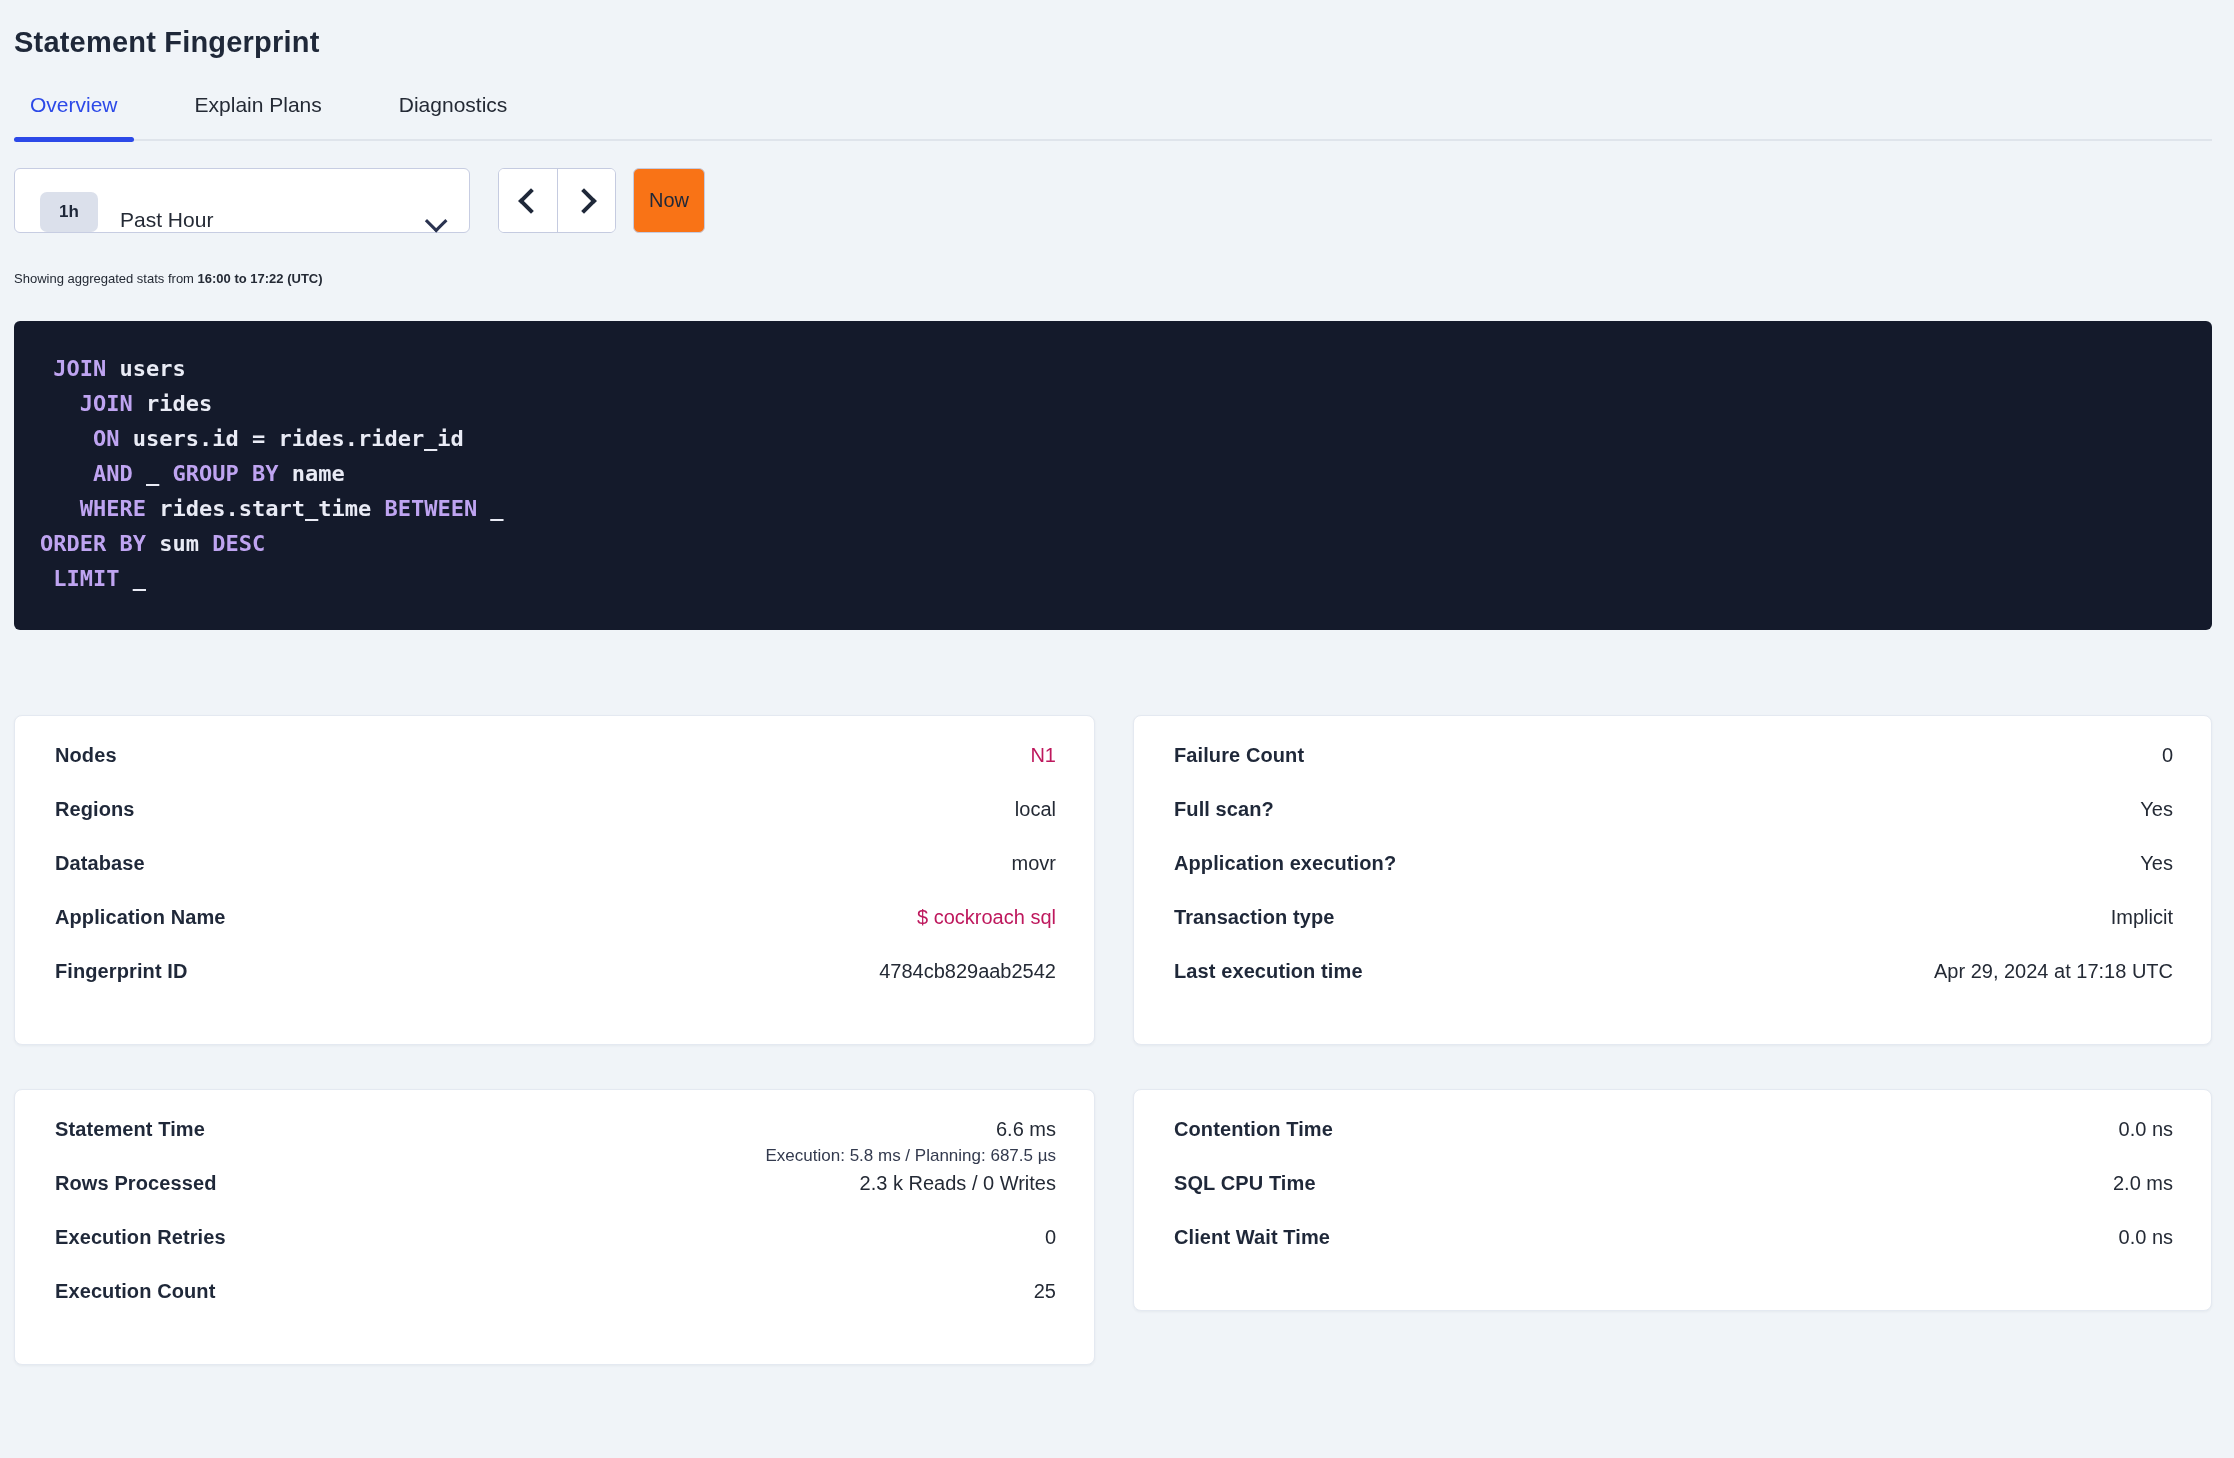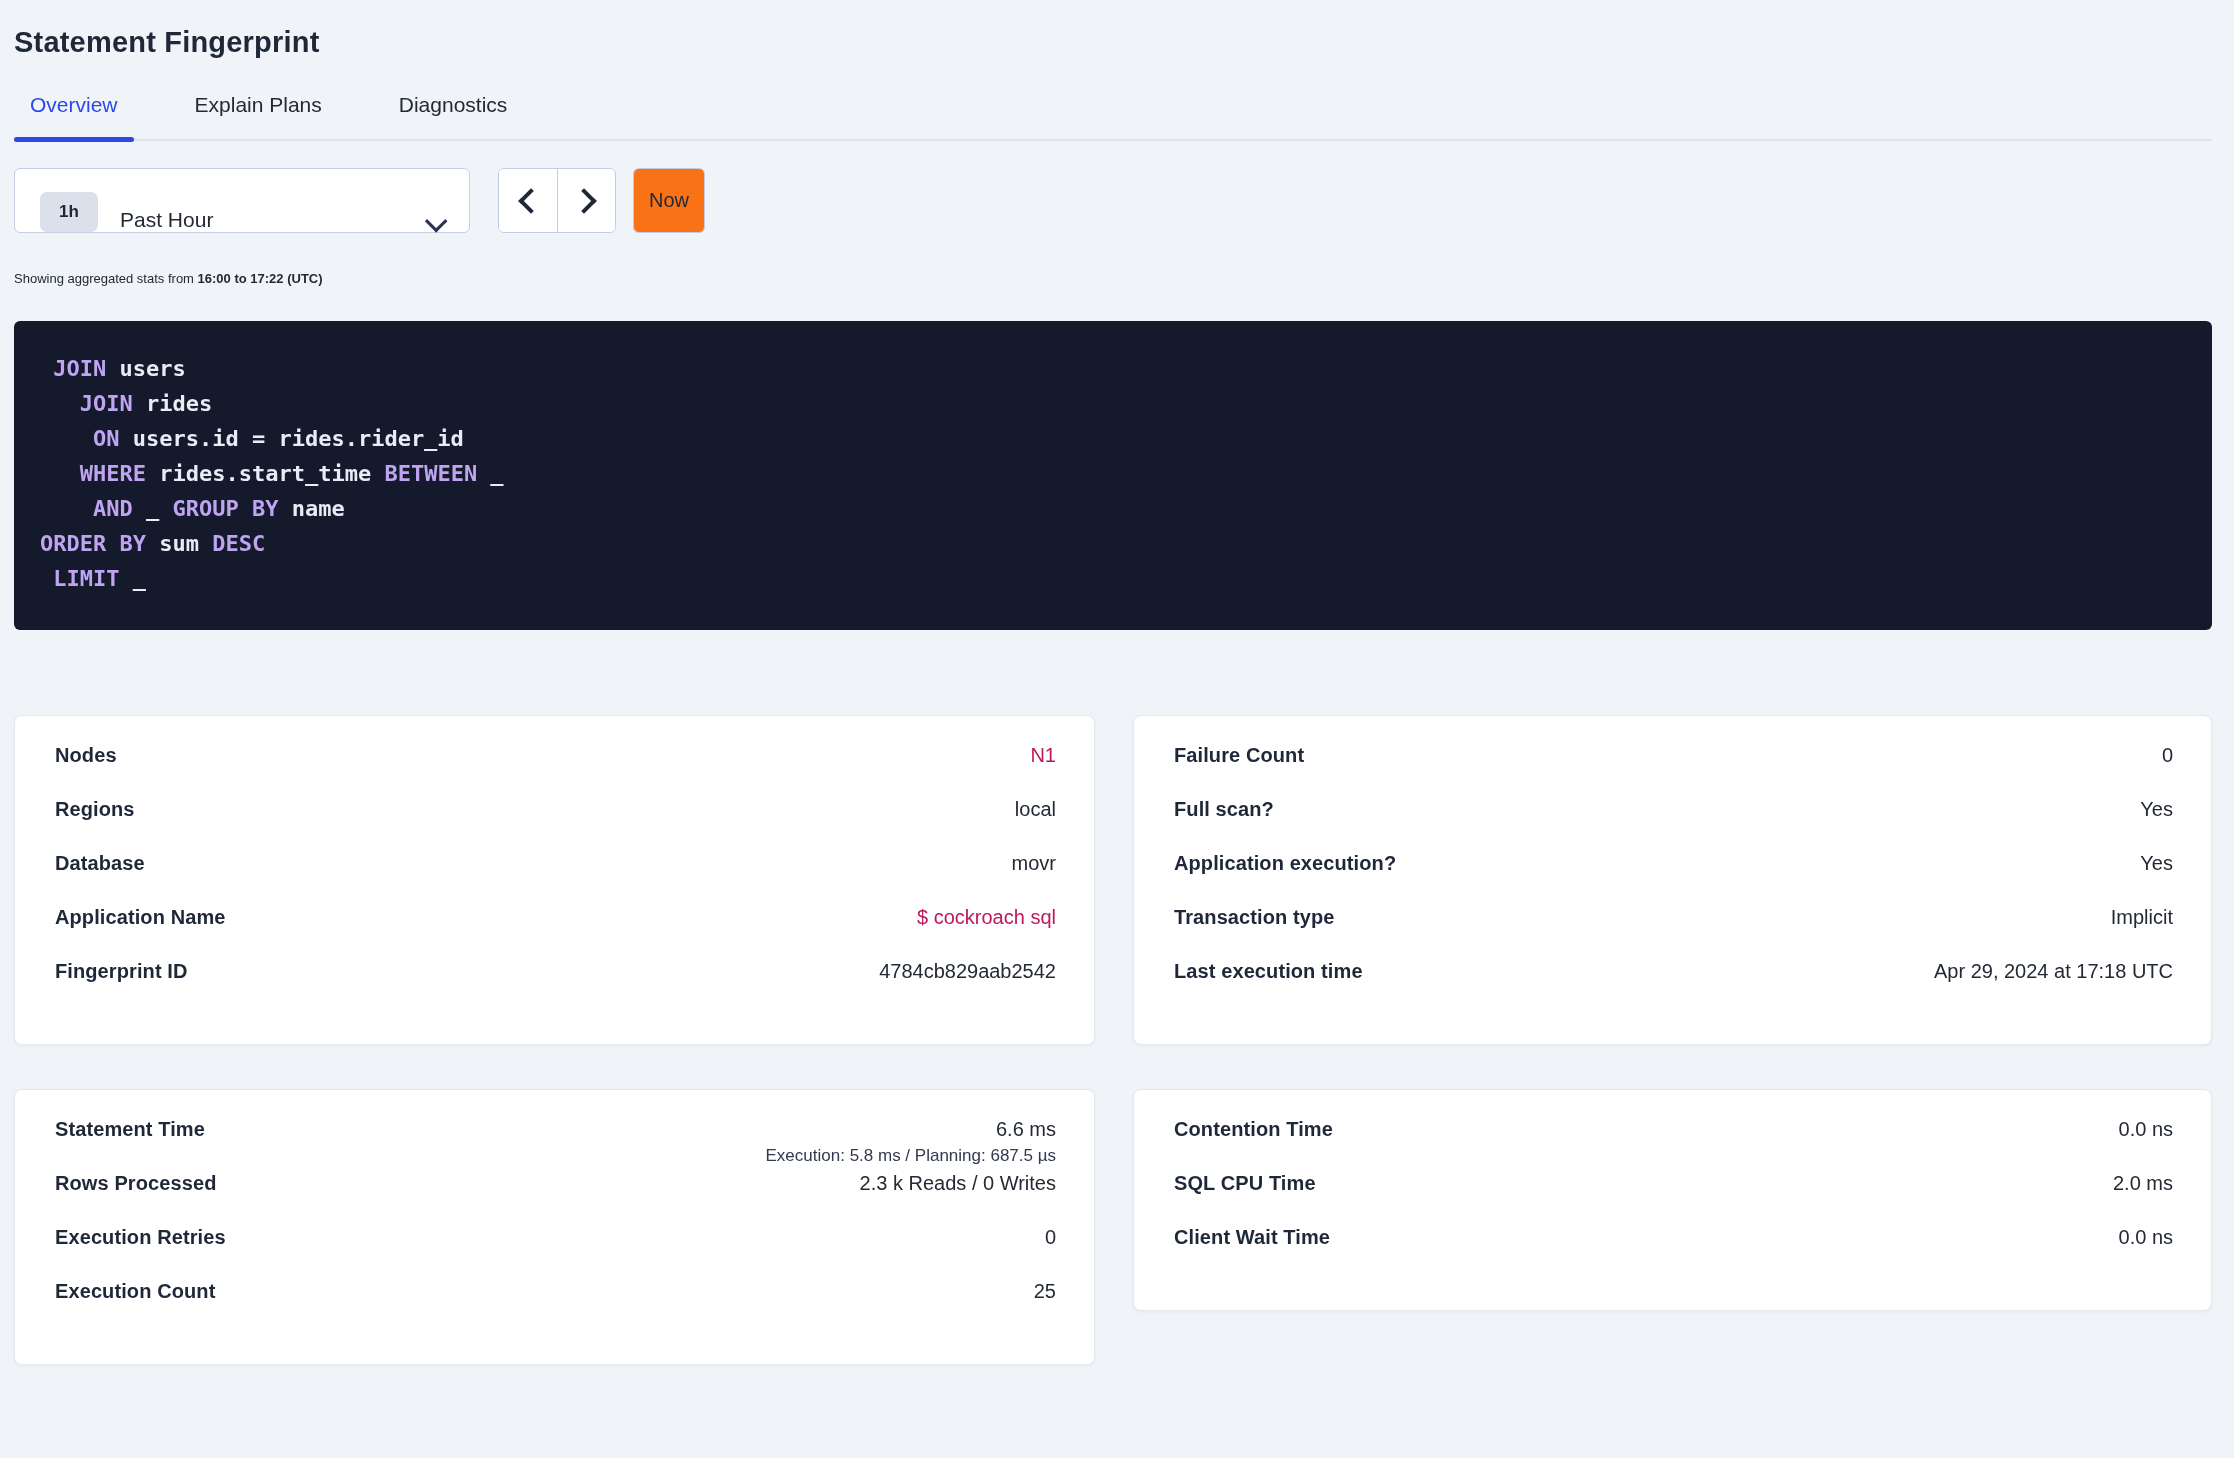--- a/index.html
+++ b/index.html
@@ -246,22 +246,22 @@
       </div>
       <button class="now-btn">Now</button>
     </div>
 
     <div class="stats-line"><span>Showing aggregated stats from </span><b>16:00 to 17:22 (UTC)</b></div>
 
     <div class="sql-box">
         <div class="sql-line"><span> </span><span class="kw">JOIN</span><span> users</span></div>
         <div class="sql-line"><span>   </span><span class="kw">JOIN</span><span> rides</span></div>
         <div class="sql-line"><span>    </span><span class="kw">ON</span><span> users.id = rides.rider_id</span></div>
+        <div class="sql-line"><span>    </span><span class="kw">AND</span><span> _ </span><span class="kw">GROUP BY</span><span> name</span></div>
         <div class="sql-line"><span>   </span><span class="kw">WHERE</span><span> rides.start_time </span><span class="kw">BETWEEN</span><span> _</span></div>
-        <div class="sql-line"><span>    </span><span class="kw">AND</span><span> _ </span><span class="kw">GROUP BY</span><span> name</span></div>
         <div class="sql-line"><span class="kw">ORDER BY</span><span> sum </span><span class="kw">DESC</span></div>
         <div class="sql-line"><span> </span><span class="kw">LIMIT</span><span> _</span></div>
       </div>
 
     <div class="cards">
       <div class="card">
           <div class="info-row">
             <div class="row-label">Nodes</div>
             <div class="row-right"><a class="row-value link" href="#">N1</a></div>
           </div>

